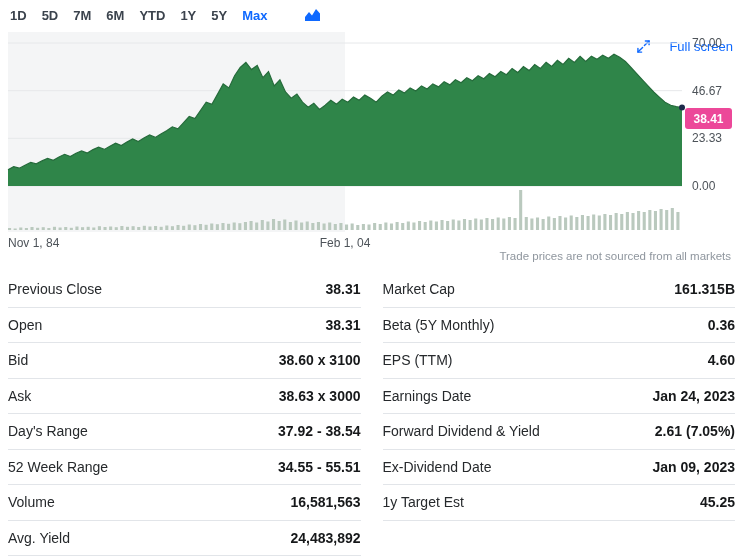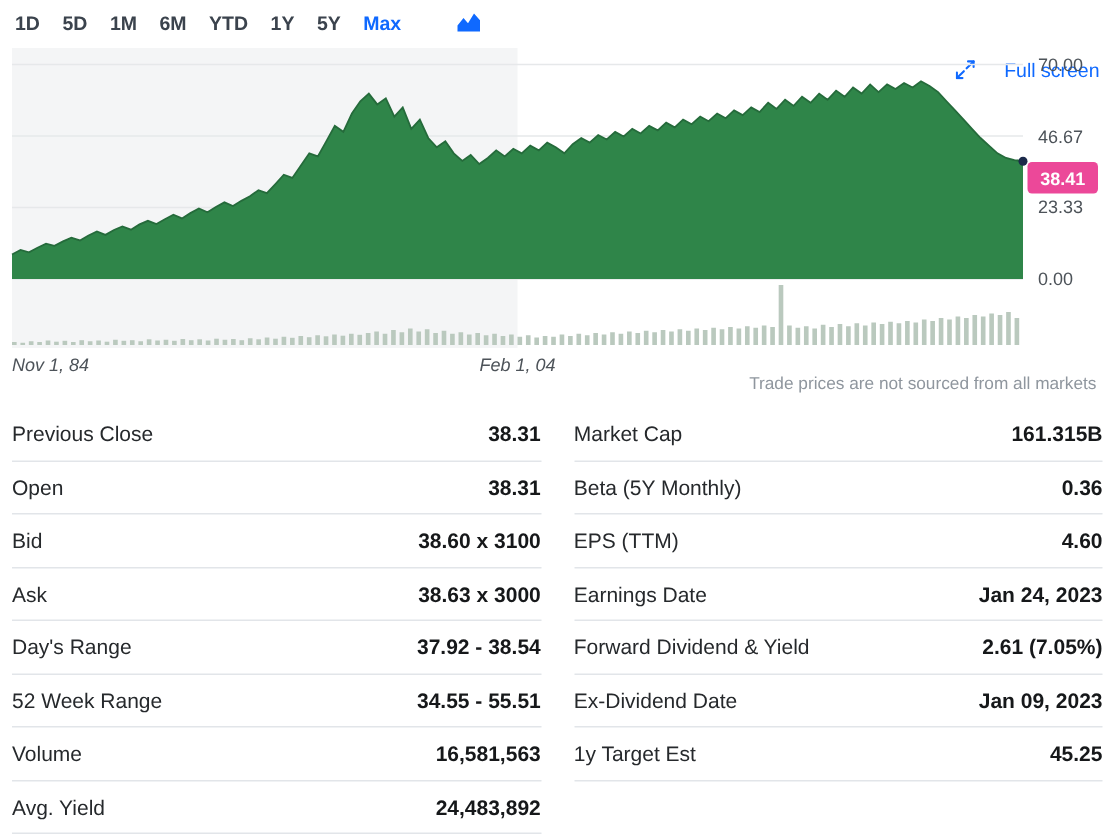--- a/index.html
+++ b/index.html
@@ -22,41 +22,41 @@
   .fullscreen-btn { position:absolute; right:10px; top:7px; display:flex; align-items:center;
                     gap:19px; background:none; border:none; padding:0; cursor:pointer;
                     font-family:"Liberation Sans",sans-serif; font-size:13px; color:#0f69ff;margin-top:32px; }
   
   .chart-area { position:absolute; top:30px; left:0; width:743px; height:204px;padding-left:20px; }
   .chart-area svg { position:absolute; top:0; left:0; }
   .ytick { position:absolute; left:692px; font-size:12px; color:#4d5359; white-space:nowrap; }
   .price-badge { position:absolute; left:685px; width:47px; height:21px;
                  background:#0f69ff; color:#fff; font-size:12px; font-weight:700;
                  display:flex; align-items:center; justify-content:center; border-radius:3px; }
-  .xlabels { position:absolute; top:236px; left:0; width:743px; height:14px;font-style:italic; }
+  .xlabels { position:absolute; top:236px; left:0; width:743px; height:14px; }
   .xlabel { position:absolute; top:0; font-size:12px; color:#4d5359; white-space:nowrap; }
   .disclaimer { position:absolute; top:250px; right:12px; font-size:11.5px; color:#8f969e;margin-left:32px; }
   
   .quote-table { position:absolute; top:272px; left:8px; width:727px;
                  display:grid; grid-template-columns:1fr 1fr; column-gap:22px; }
   .qrow { height:35.5px; display:flex; align-items:center; justify-content:space-between;
           border-bottom:1px solid #e2e5e9;text-align:center; }
   .qlabel { font-size:14px; color:#26292c; }
   .qvalue { font-size:14px; font-weight:700; color:#16181a; }
 </style>
 </head>
 <body>
 
 <div class="app">
 
   <div class="toolbar">
     <div class="tabs">
         <button class="tab">1D</button>
         <button class="tab">5D</button>
-        <button class="tab">1M</button>
+        <button class="tab">7M</button>
         <button class="tab">6M</button>
         <button class="tab">YTD</button>
         <button class="tab">1Y</button>
         <button class="tab">5Y</button>
         <button class="tab active">Max</button>
       </div>
     <button class="chart-type-btn">
       <svg width="17" height="14" viewBox="0 0 17 14">
         <polygon points="1,13 1,9 5,4 8,7.5 12,1 16,5.5 16,13" fill="#0f69ff"></polygon>
       </svg>

